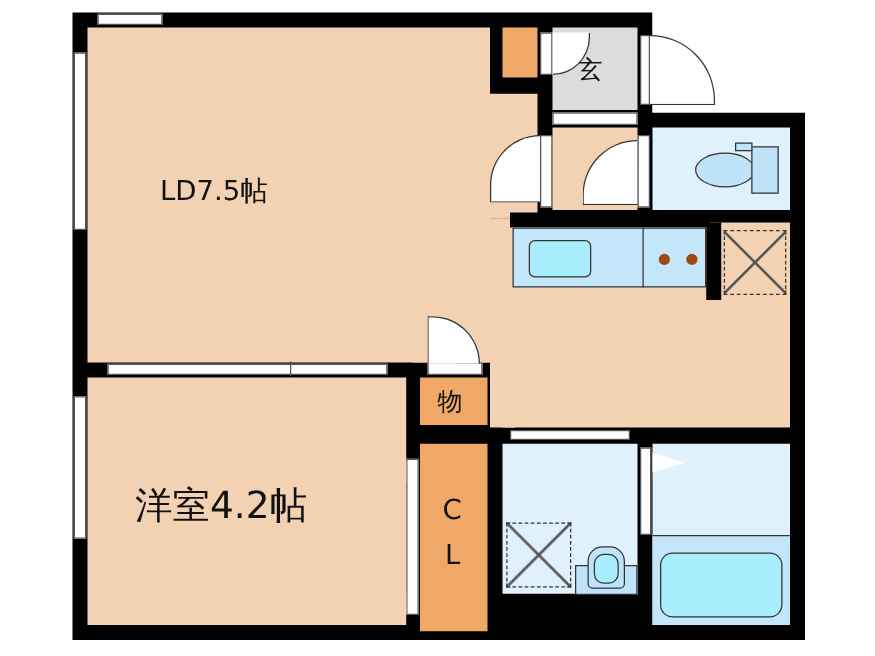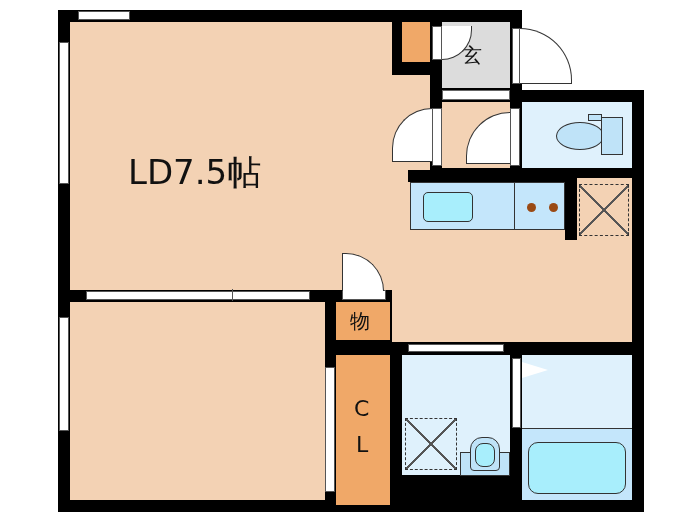--- a/index.html
+++ b/index.html
@@ -19,21 +19,21 @@
 
 <div id="plan">
 
   <div class="abs wall" style="left:58px;top:10px;width:464px;height:502px;"></div>
   <div class="abs wall" style="left:392px;top:90px;width:252px;height:422px;"></div>
 
   <div class="abs" style="left:522px;top:0;width:178px;height:90px;background:#fff;"></div>
 
   <div class="abs room" style="left:70px;top:22px;width:322px;height:268px;"></div>
   <div class="abs room" style="left:392px;top:75px;width:38px;height:100px;"></div>
-  <div class="label" style="left:128px;top:150px;font-size:34px;">LD7.5帖</div>
+  <div class="label" style="left:128px;top:138px;font-size:22px;">LD7.5帖</div>
 
   <div class="abs storage" style="left:402px;top:22px;width:28px;height:40px;"></div>
 
   <div class="abs genkan" style="left:442px;top:22px;width:68px;height:66px;"></div>
   <div class="label" style="left:462px;top:42px;font-size:20px;">玄</div>
   <div class="abs" style="left:442px;top:90px;width:68px;height:10px;background:#fff;border:1px solid #666;"></div>
 
   <div class="abs win" style="left:512px;top:28px;width:8px;height:56px;"></div>
   <div class="abs door-arc" style="left:520px;top:28px;width:52px;height:56px;border-radius:0 56px 0 0;border-left:none;border-bottom:1.5px solid #333;"></div>
 
@@ -72,20 +72,21 @@
   <div class="label" style="left:350px;top:308px;font-size:20px;">物</div>
 
   <div class="abs storage" style="left:336px;top:355px;width:54px;height:150px;"></div>
   <div class="label" style="left:354px;top:396px;font-size:22px;">C</div>
   <div class="label" style="left:356px;top:432px;font-size:22px;">L</div>
   <div class="abs win" style="left:325px;top:367px;width:10px;height:125px;"></div>
   <div class="abs" style="left:305px;top:370px;width:0;height:0;border-top:8px solid transparent;border-bottom:8px solid transparent;border-right:20px solid #fff;"></div>
   <div class="abs" style="left:305px;top:474px;width:0;height:0;border-top:8px solid transparent;border-bottom:8px solid transparent;border-right:20px solid #fff;"></div>
 
   <div class="abs room" style="left:70px;top:302px;width:255px;height:198px;"></div>
+  <div class="label" style="left:108px;top:384px;font-size:30px;">洋室4.2帖</div>
 
   <div class="abs win" style="left:86px;top:291px;width:224px;height:9px;background:#fff;"></div>
   <div class="abs" style="left:232px;top:289px;width:1px;height:12px;background:#555;"></div>
 
   <div class="abs win" style="left:78px;top:11px;width:52px;height:9px;"></div>
   <div class="abs win" style="left:59px;top:42px;width:10px;height:142px;"></div>
   <div class="abs win" style="left:59px;top:317px;width:10px;height:114px;"></div>
 
   <div class="abs wet" style="left:402px;top:355px;width:108px;height:120px;"></div>
   <div class="abs win" style="left:408px;top:344px;width:96px;height:8px;"></div>

